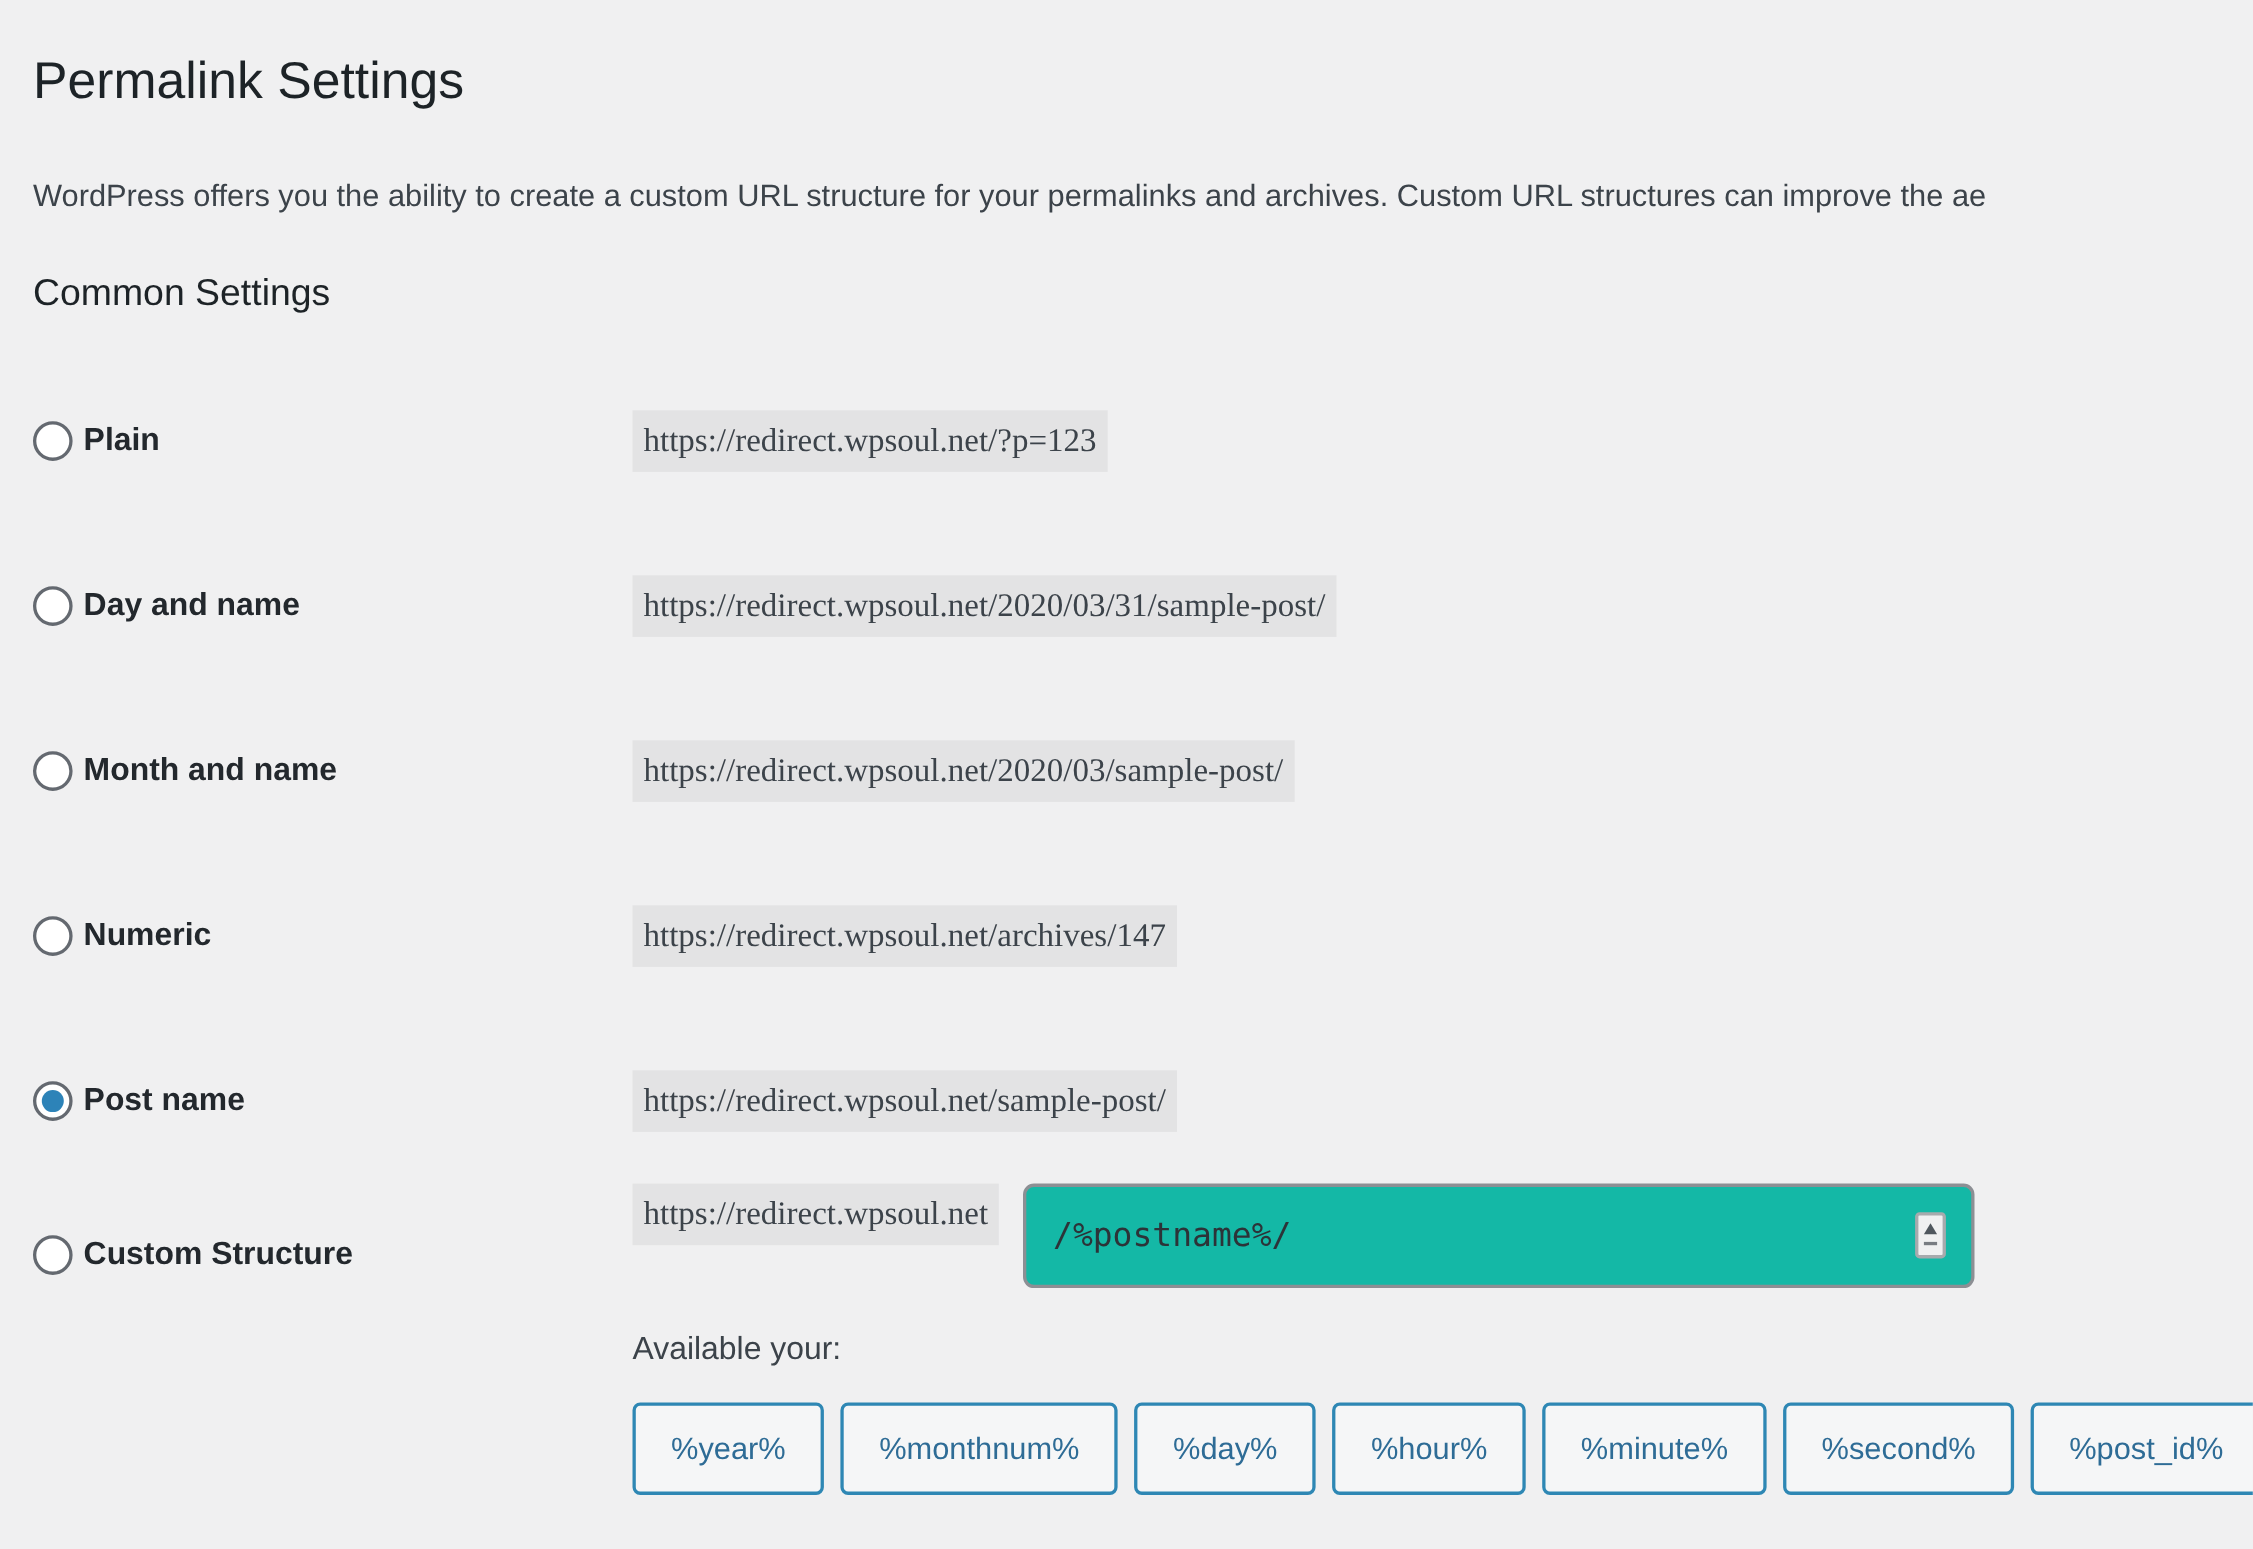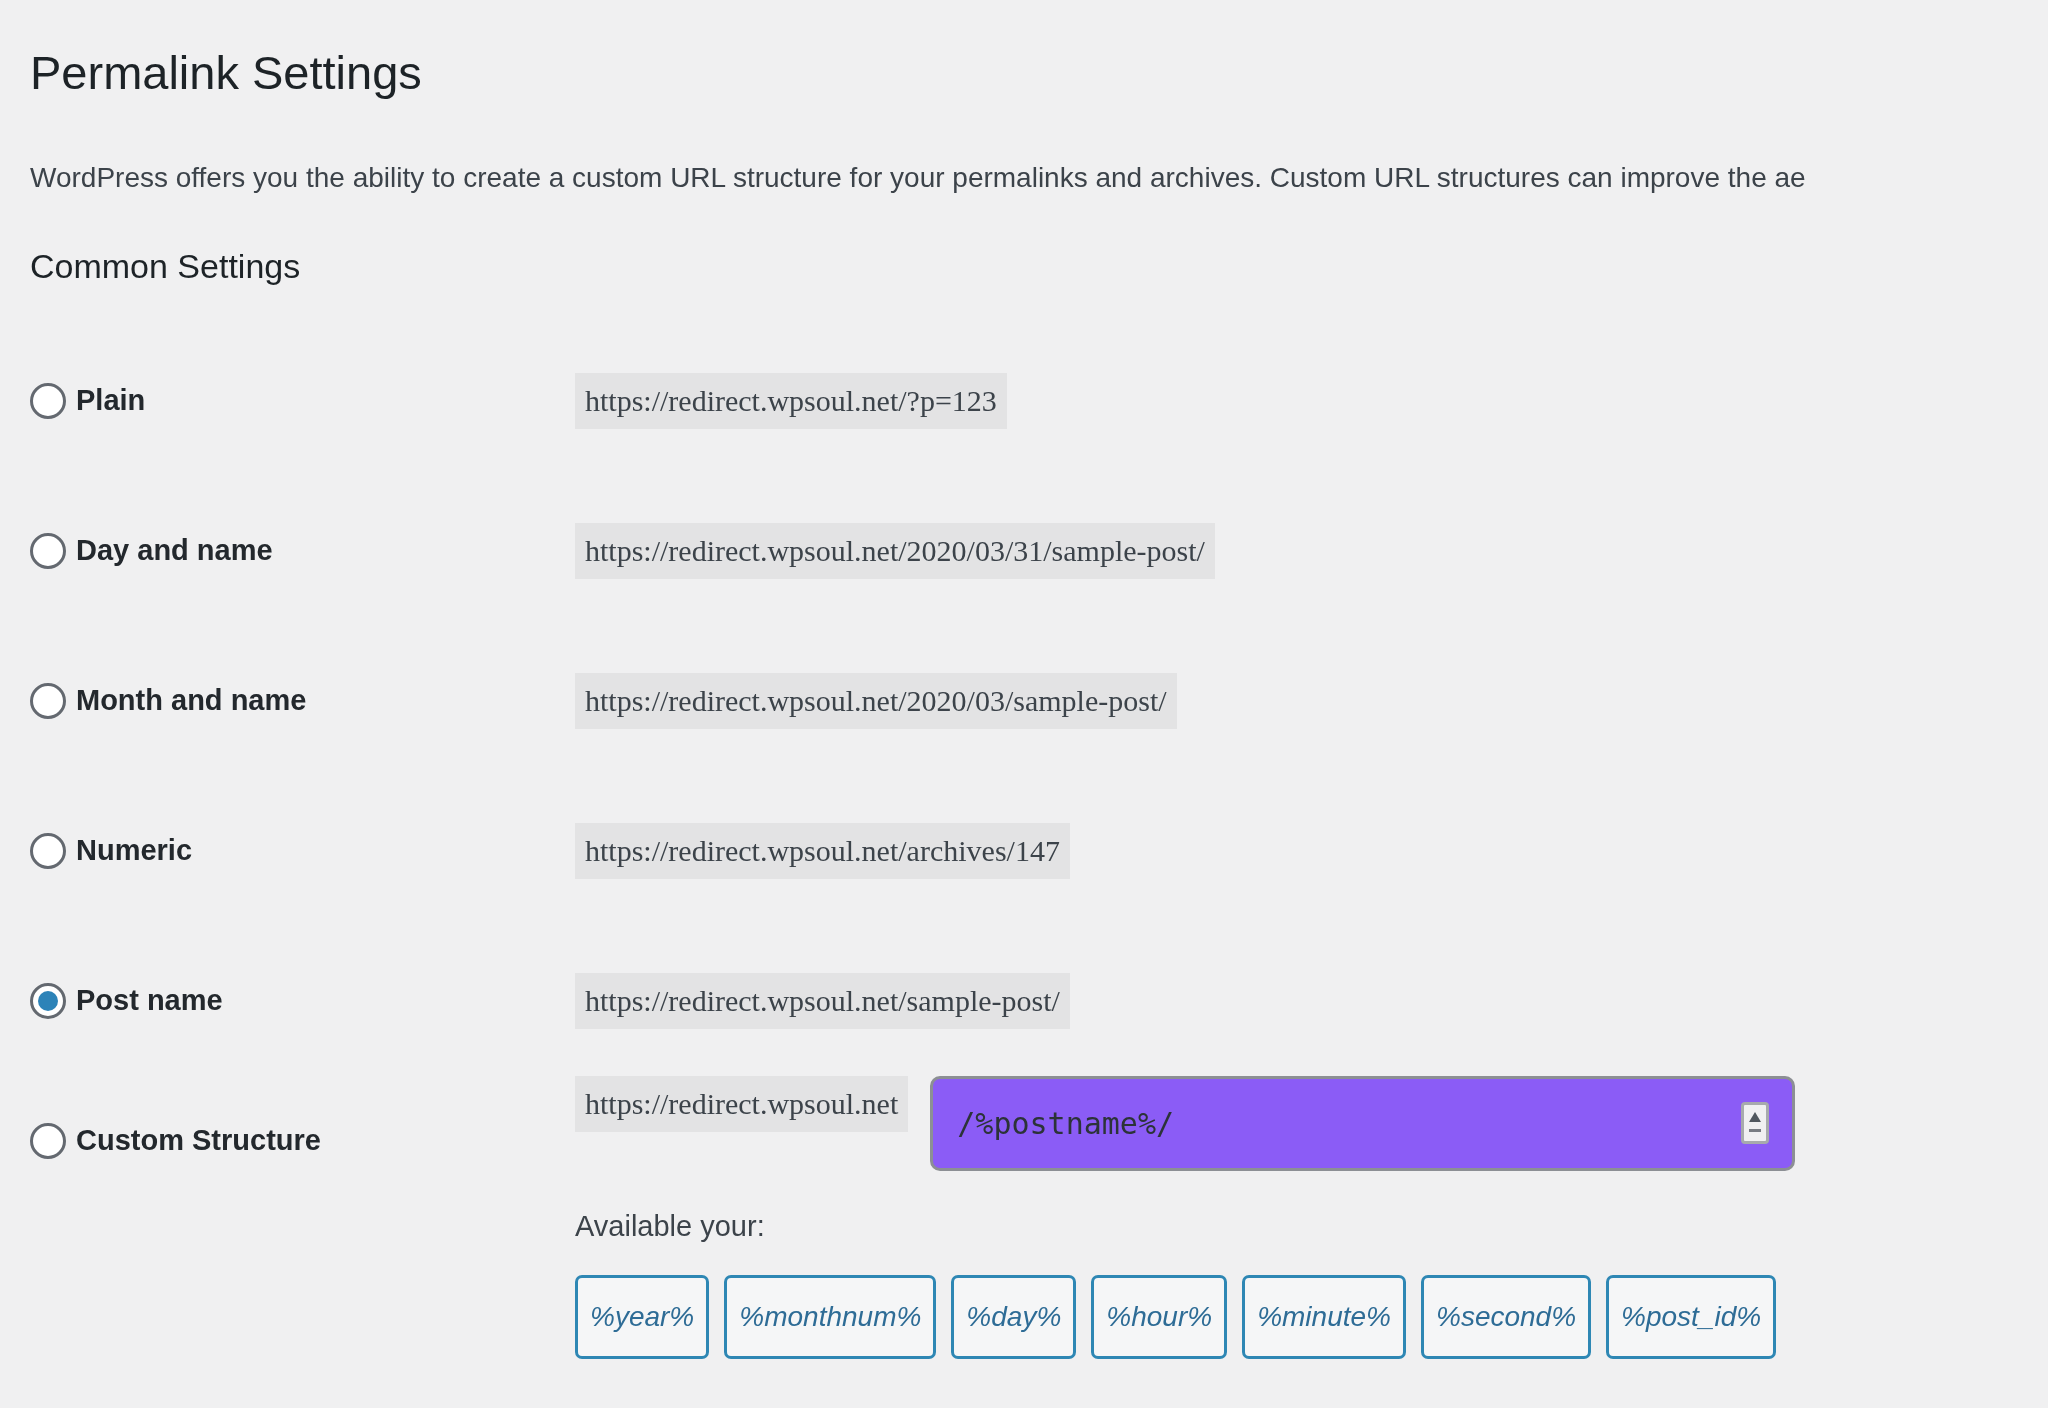--- a/index.html
+++ b/index.html
@@ -64,21 +64,21 @@
     background:var(--code-bg);
     padding:10px;white-space:nowrap;
   }
   .value-cell{display:flex;align-items:center;}
 
   .custom-line{display:flex;align-items:flex-start;height:130px;}
   .input-wrap{position:relative;margin-left:22px;display:inline-block;}
   input.custom-input{
     width:865px;height:95px;
     border:3px solid var(--input-border);border-radius:10px;
-    background:#8b5cf6;outline:none;
+    background:#14b8a6;outline:none;
     font-family:"DejaVu Sans Mono","Liberation Mono",monospace;
     font-size:30px;color:#2c3338;
     padding:0 90px 0 24px;
   }
   .autofill-icon{
     position:absolute;right:26px;top:50%;transform:translateY(-50%);
     width:28px;height:42px;border:3px solid #a7aaad;border-radius:4px;
     background:#f0f0f1;
   }
   .autofill-icon::before{
@@ -94,23 +94,23 @@
     margin:4px 0 0;font-size:29px;color:var(--body);
   }
   .tags-row{
     margin-top:32px;display:flex;gap:15px;align-items:center;
   }
   .tag-btn{
     font-family:"Liberation Sans",sans-serif;
     font-size:28px;color:var(--btn-text);
     background:var(--btn-bg);
     border:3px solid var(--btn-border);border-radius:7px;
-    height:84px;padding:0 12px;
+    height:84px;padding:0 32px;
     display:inline-flex;align-items:center;justify-content:center;
-    cursor:pointer;white-space:nowrap;font-style:italic;
+    cursor:pointer;white-space:nowrap;
   }
 </style>
 </head>
 <body>
 
 <div class="wrap">
 
   <h1 class="page-title">Permalink Settings</h1>
 
   <p class="page-desc">WordPress offers you the ability to create a custom URL structure for your permalinks and archives. Custom URL structures can improve the ae</p>

